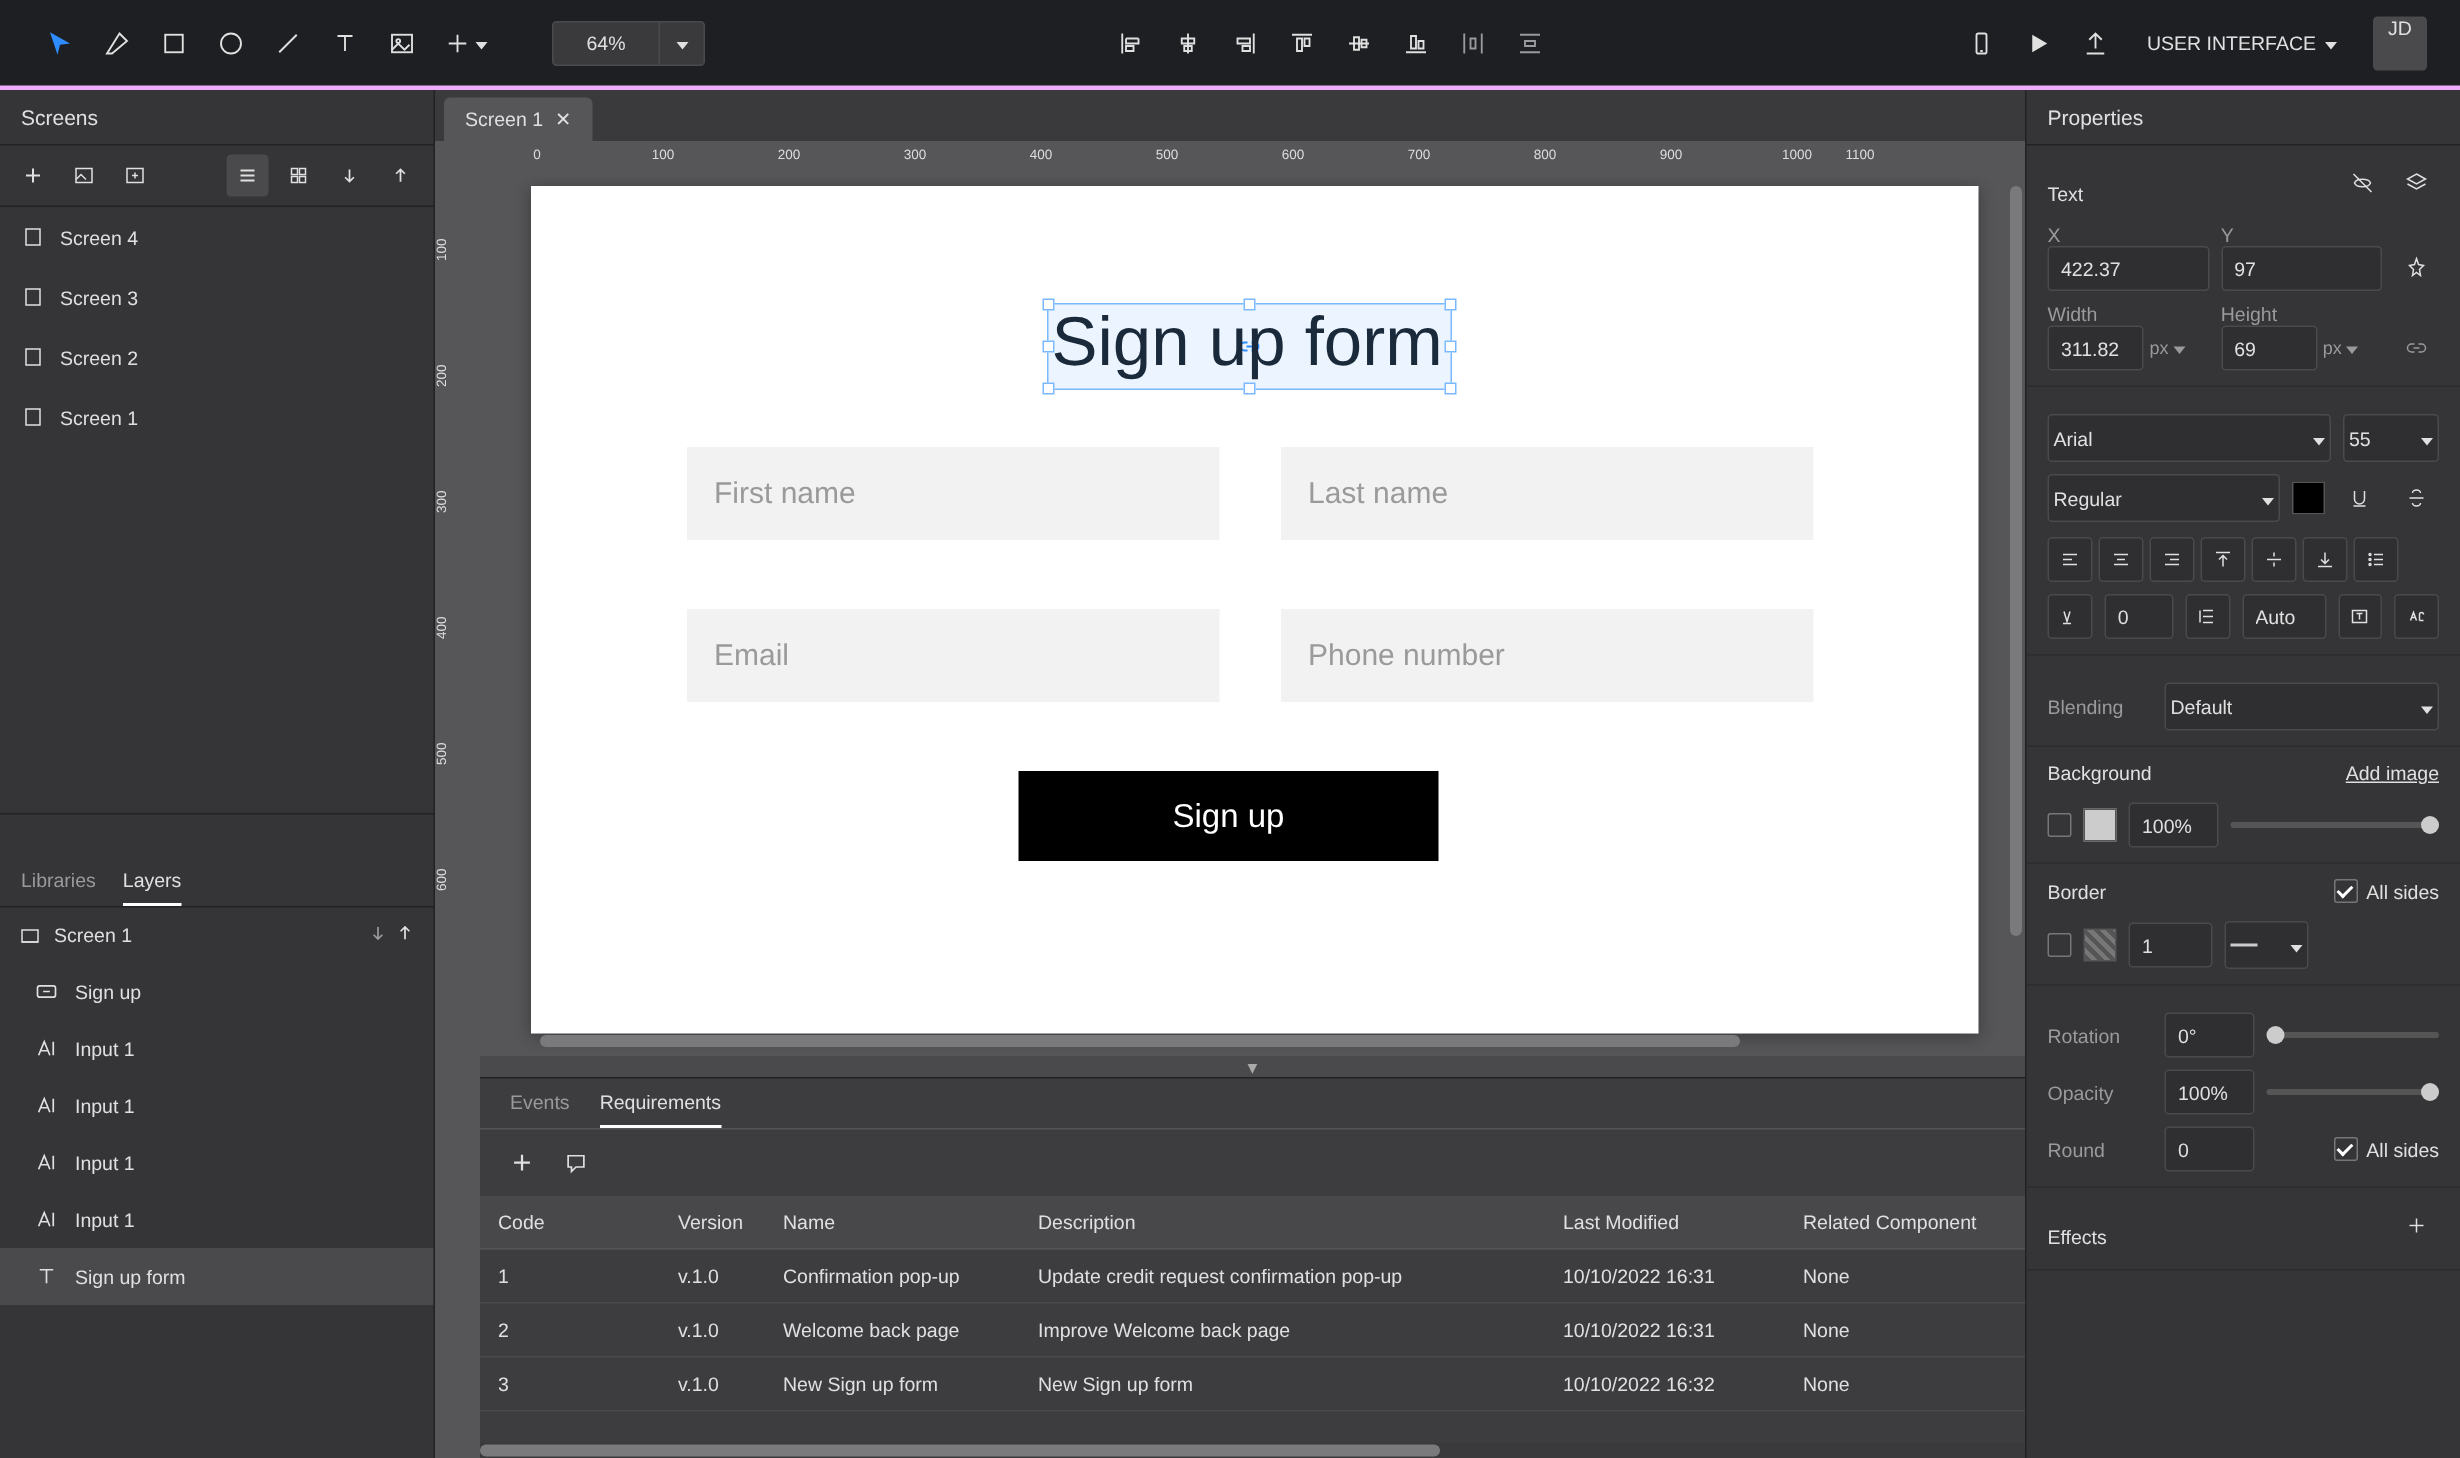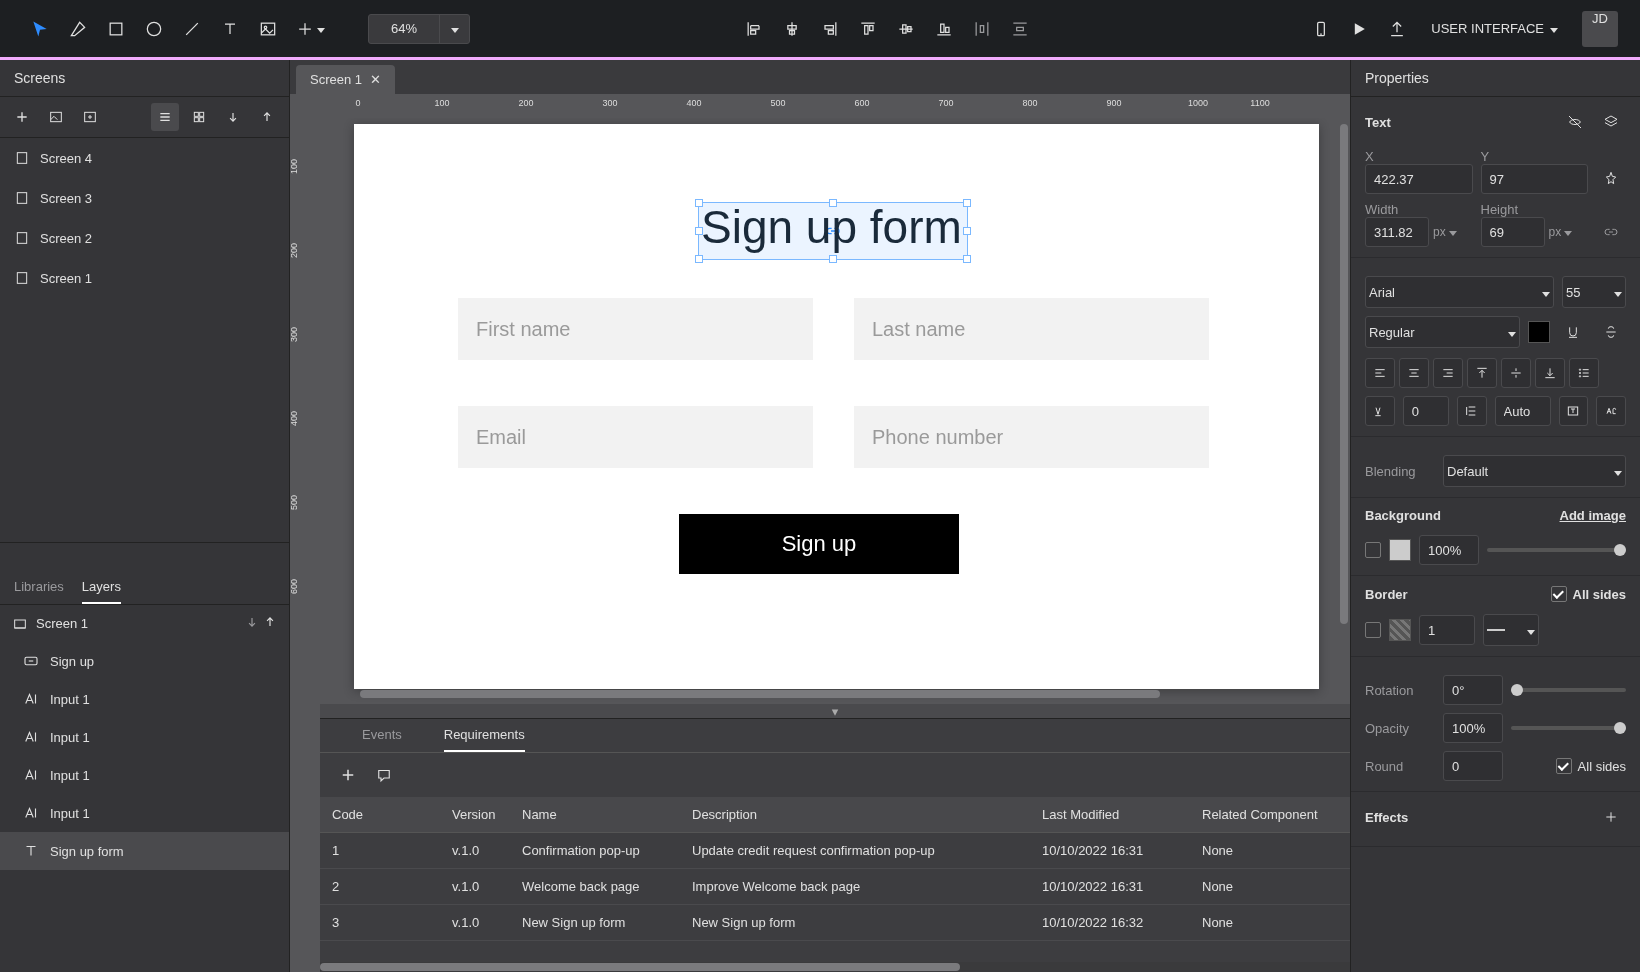--- a/index.html
+++ b/index.html
@@ -266,21 +266,21 @@
     height: 254px;
     background: #3d3d40;
     border-top: 1px solid #222;
     display:flex;
     flex-direction:column;
   }
   .bottom-tabs {
     display:flex; gap: 20px; padding: 8px 20px 0 20px;
     border-bottom: 1px solid #555;
   }
-  .bottom-tabs .tab { padding-bottom:8px; color: var(--text-dim); cursor:pointer;margin-left:22px; }
+  .bottom-tabs .tab { padding-bottom:8px; color: var(--text-dim); cursor:pointer; }
   .bottom-tabs .tab.active { color: var(--text-main); border-bottom:2px solid #fff; }
   .bottom-toolbar {
     display:flex; align-items:center; gap:8px; padding: 8px 14px;
   }
   .bottom-toolbar .mini-btn {
     width:28px; height:28px; display:flex; align-items:center; justify-content:center;
     cursor:pointer;
   }
   .req-table {
     flex:1; overflow:auto;
@@ -313,23 +313,22 @@
     background: var(--bg-panel);
     border-left:1px solid #222;
     display:flex; flex-direction:column;
     overflow-y:auto;
   }
   .prop-section {
     padding: 10px 14px;
     border-bottom: 1px solid #2b2b2e;
   }
   .prop-title-row {
-    display:flex; align-items:center; justify-content:space-between;
+    display:flex; align-items:flex-end; justify-content:space-between;
     padding-bottom: 4px;
-    font-weight: bold;
   }
   .prop-row {
     display:flex; gap:8px; align-items:center; margin-top:8px;
   }
   .prop-label { color: var(--text-dim); font-size:13px; flex:0 0 46px; }
   .prop-label.wider { flex:0 0 70px; }
   .prop-input {
     background:#2f2f32; border:1px solid #4a4a4d; color:var(--text-main);
     height: 30px; border-radius:3px; padding: 0 8px; width: 88px;
     font-size:13px;
@@ -678,21 +677,21 @@
           <span class="tick" style="left:122px">100</span>
           <span class="tick" style="left:206px">200</span>
           <span class="tick" style="left:290px">300</span>
           <span class="tick" style="left:374px">400</span>
           <span class="tick" style="left:458px">500</span>
           <span class="tick" style="left:542px">600</span>
           <span class="tick" style="left:626px">700</span>
           <span class="tick" style="left:710px">800</span>
           <span class="tick" style="left:794px">900</span>
           <span class="tick" style="left:878px">1000</span>
-          <span class="tick" style="left:940px">1100</span>
+          <span class="tick" style="left:920px">1100</span>
         </div>
         <div class="canvas-area">
           <div class="artboard">
             <div class="selection-box" style="left:344px; top:78px; width:270px; height:58px">
               <div class="sel-handle tl"></div>
               <div class="sel-handle tm"></div>
               <div class="sel-handle tr"></div>
               <div class="sel-handle ml"></div>
               <div class="sel-handle mr"></div>
               <div class="sel-handle bl"></div>

